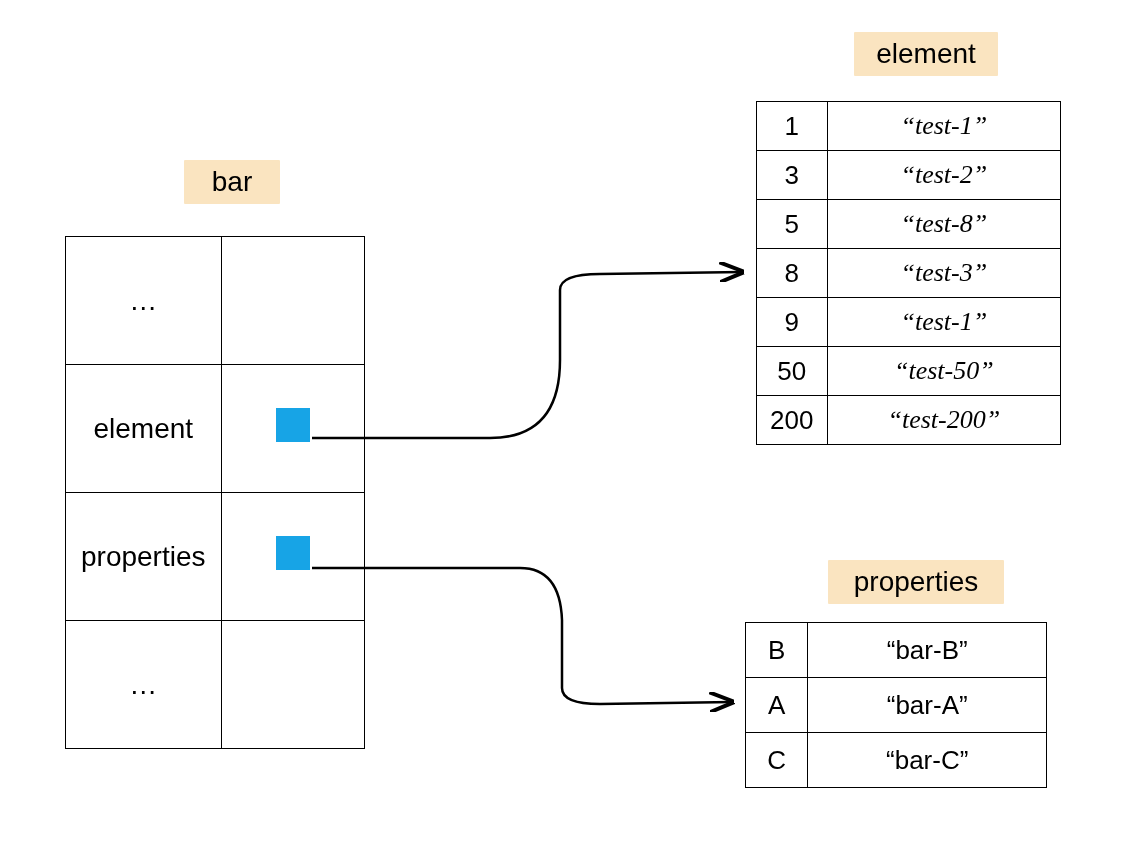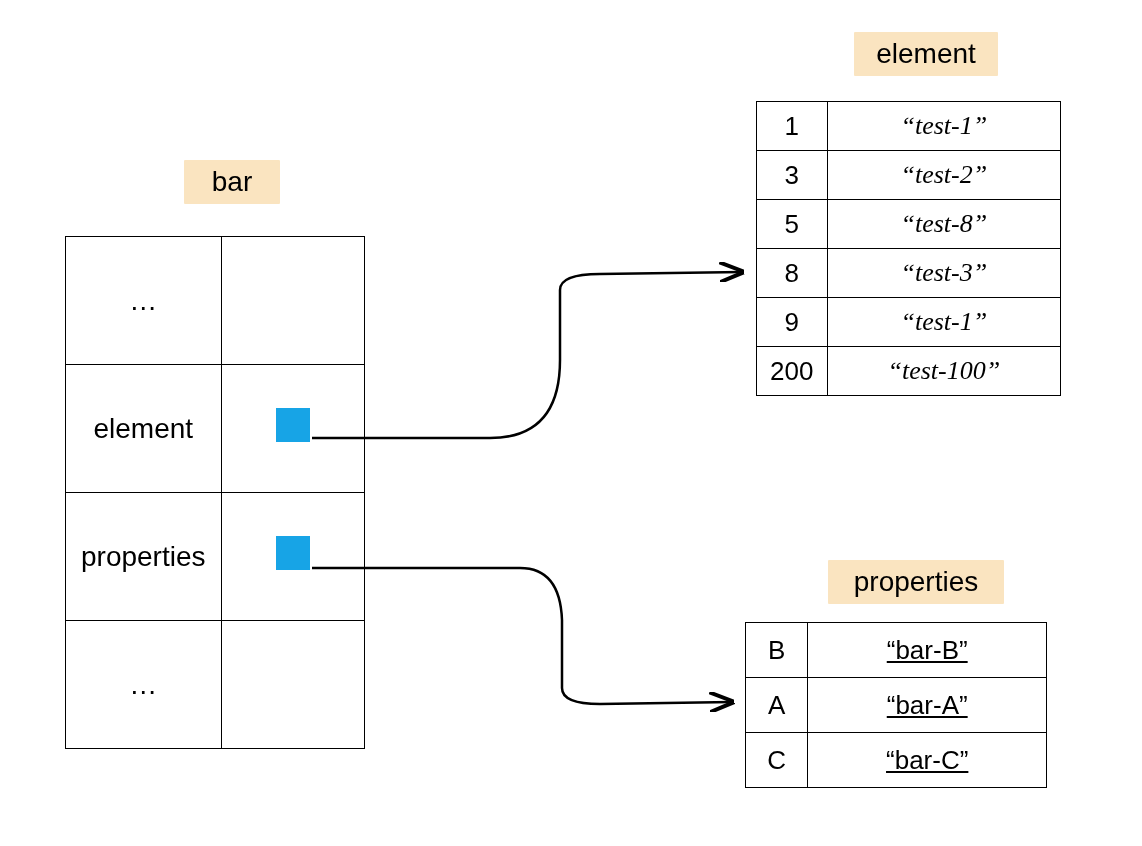--- a/index.html
+++ b/index.html
@@ -60,21 +60,21 @@
   }
   
   #element-table { left: 756px; top: 101px; width: 305px; }
   #element-table td { height: 48px; }
   #element-table .c1 { width: 70px; }
   #element-table .c2 { width: 235px; font-family: "Comic Sans MS", cursive; font-style: italic; }
   
   #properties-table { left: 745px; top: 622px; width: 302px; }
   #properties-table td { height: 54px; }
   #properties-table .c1 { width: 62px; }
-  #properties-table .c2 { width: 240px; text-decoration: underline; }
+  #properties-table .c2 { width: 240px; }
   svg.arrows {
     position: absolute;
     left: 0;
     top: 0;
     width: 1142px;
     height: 846px;
     pointer-events: none;
   }
 </style>
 </head>
@@ -129,22 +129,26 @@
         </tr>
         <tr>
           <td class="c1">8</td>
           <td class="c2">“test-3”</td>
         </tr>
         <tr>
           <td class="c1">9</td>
           <td class="c2">“test-1”</td>
         </tr>
         <tr>
+          <td class="c1">50</td>
+          <td class="c2">“test-50”</td>
+        </tr>
+        <tr>
           <td class="c1">200</td>
-          <td class="c2">“test-100”</td>
+          <td class="c2">“test-200”</td>
         </tr>
       </tbody>
   </table>
 
   <table id="properties-table" class="data-table">
     <tbody id="properties-tbody">
         <tr>
           <td class="c1">B</td>
           <td class="c2">“bar-B”</td>
         </tr>

